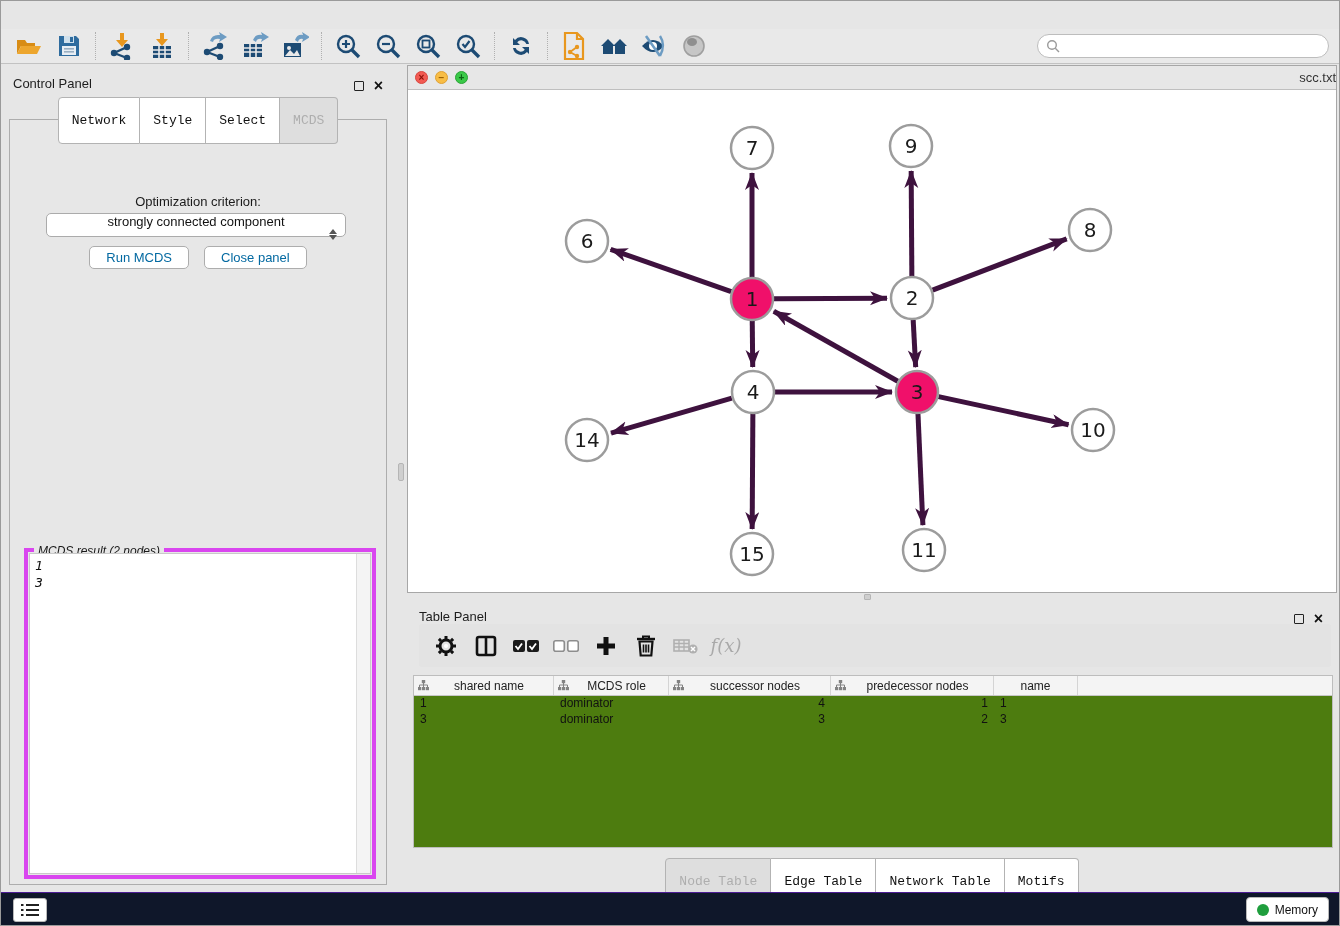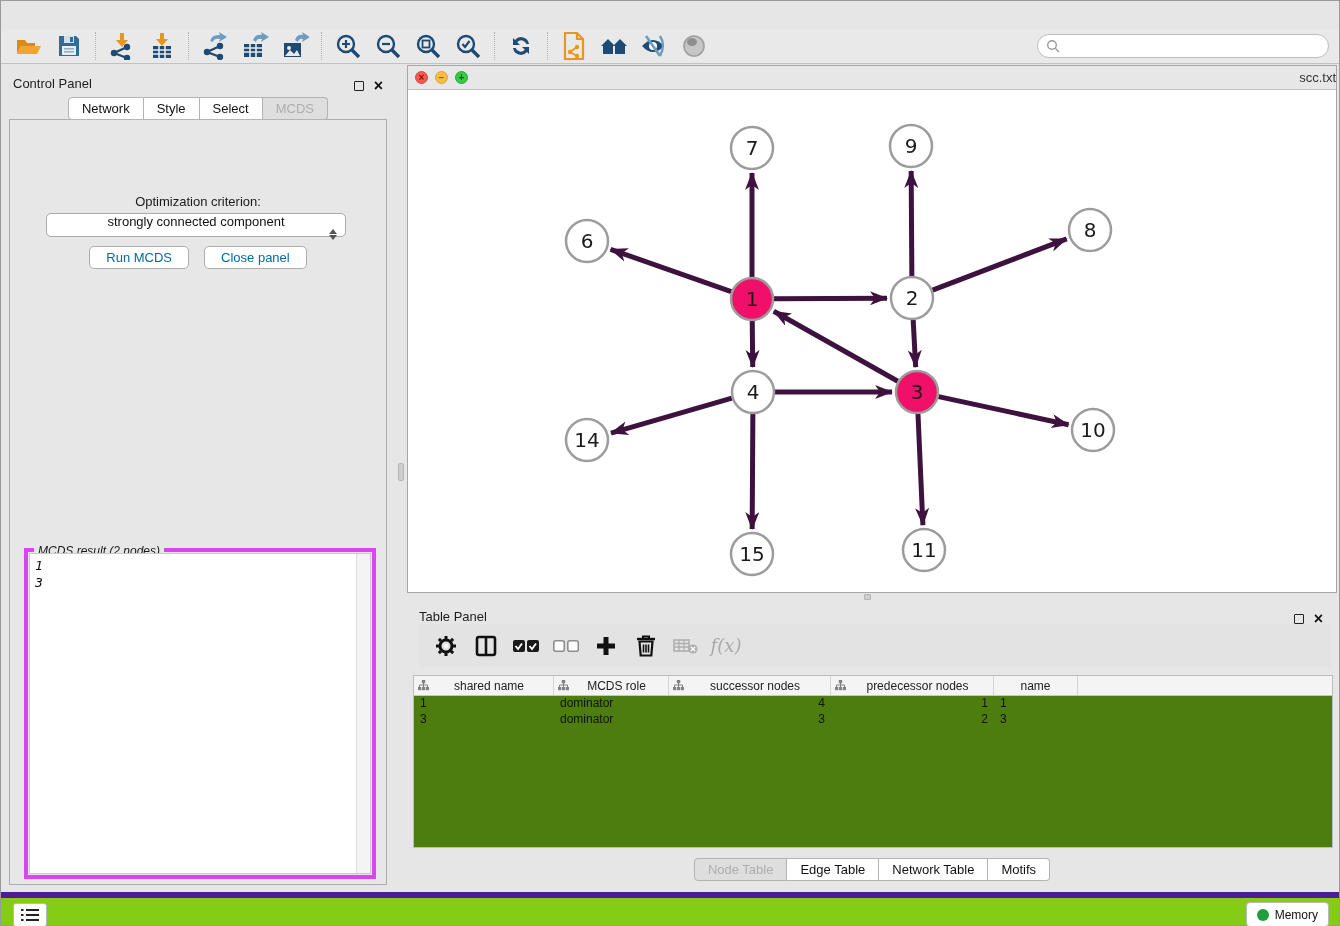--- a/index.html
+++ b/index.html
@@ -25,21 +25,21 @@
   
   .cpanel { position:absolute; left:0; top:64px; width:394px; height:820px; }
   .panel-head { position:relative; height:26px; display:flex; align-items:flex-end; padding:0 12px; }
   .panel-title { font-size:13px; color:#1d1d1d; }
   .panel-head .spacer { flex:1; }
   .float-ic { width:10px; height:10px; border:1.6px solid #222; border-radius:1px; margin-right:10px; }
   .close-ic { font-size:16px; font-weight:bold; color:#111; line-height:10px; }
   .cp-body { position:absolute; left:8px; right:8px; top:54px; bottom:0; background:#e7e7e7; border:1px solid #adadad; }
   .tabrow { position:absolute; top:32px; left:0; right:0; display:flex; justify-content:center; z-index:3; }
   .tabseg { display:flex; }
-  .tabseg .tab { background:#fff; border:1px solid #b3b3b3; border-left:none; padding:3px 13px; font-size:13px; color:#111; }
+  .tabseg .tab { background:#fff; border:1px solid #b3b3b3; border-left:none; padding:15px 13px; font-size:13px; color:#111;font-family:Liberation Mono, monospace; }
   .tabseg .tab:first-child { border-left:1px solid #b3b3b3; border-radius:4px 0 0 4px; }
   .tabseg .tab:last-child { border-radius:0 4px 4px 0; }
   .tabseg .tab.active { background:#dedede; color:#aeaeae; }
   .opt-label { position:absolute; top:74px; left:0; right:0; text-align:center; font-size:13px; color:#1a1a1a; }
   .select-box { position:absolute; top:93px; left:36px; right:40px; height:24px; background:#fff; border:1px solid #ababab; border-radius:5px; display:flex; align-items:center; padding:0 8px; font-size:13px; color:#111;flex-direction:column; }
   .select-box .stepper { margin-left:auto; display:flex; flex-direction:column; gap:1px; }
   .stepper .up, .stepper .dn { width:0; height:0; border-left:4px solid transparent; border-right:4px solid transparent; }
   .stepper .up { border-bottom:5px solid #555; }
   .stepper .dn { border-top:5px solid #555; }
   .btnrow { position:absolute; top:126px; left:0; right:0; display:flex; justify-content:center; gap:15px; }
@@ -75,21 +75,21 @@
   .thead { display:flex; height:20px; background:#f4f4f4; border-bottom:1px solid #c6c6c6; }
   .th { display:flex; align-items:center; border-right:1px solid #d4d4d4; font-size:12px; color:#222; padding:0 4px; }
   .th .lbl { flex:1; text-align:center; }
   .trow { display:flex; height:16px; font-size:12px; color:#111; }
   .td { padding:0 6px; overflow:hidden; white-space:nowrap; }
   .c0 { width:140px; } .c1 { width:115px; } .c2 { width:162px; } .c3 { width:163px; } .c4 { width:84px; }
   .num { text-align:right; }
   .tp-tabs { position:absolute; left:0; right:0; top:260px; display:flex; justify-content:center; }
 
   
-  .statusbar { position:absolute; left:0; bottom:0; width:100%; height:33px; background:#84cc16; border-top:6px solid #4c1d95; }
+  .statusbar { position:absolute; left:0; bottom:0; width:100%; height:33px; background:#0f172a; border-top:1px solid #4c1d95; }
   .list-btn { position:absolute; left:12px; top:5px; width:34px; height:24px; background:#fff; border:1px solid #b9b9b9; border-radius:3px; display:flex; align-items:center; justify-content:center; }
   .mem-btn { position:absolute; right:10px; top:4px; height:25px; background:#fff; border:1px solid #b9b9b9; border-radius:4px; display:flex; align-items:center; gap:6px; padding:0 10px; font-size:12px; color:#111; }
   .mem-dot { width:12px; height:12px; border-radius:50%; background:#1f9e3d; }
 </style>
 </head>
 <body>
 
 <div class="app">
 
 

